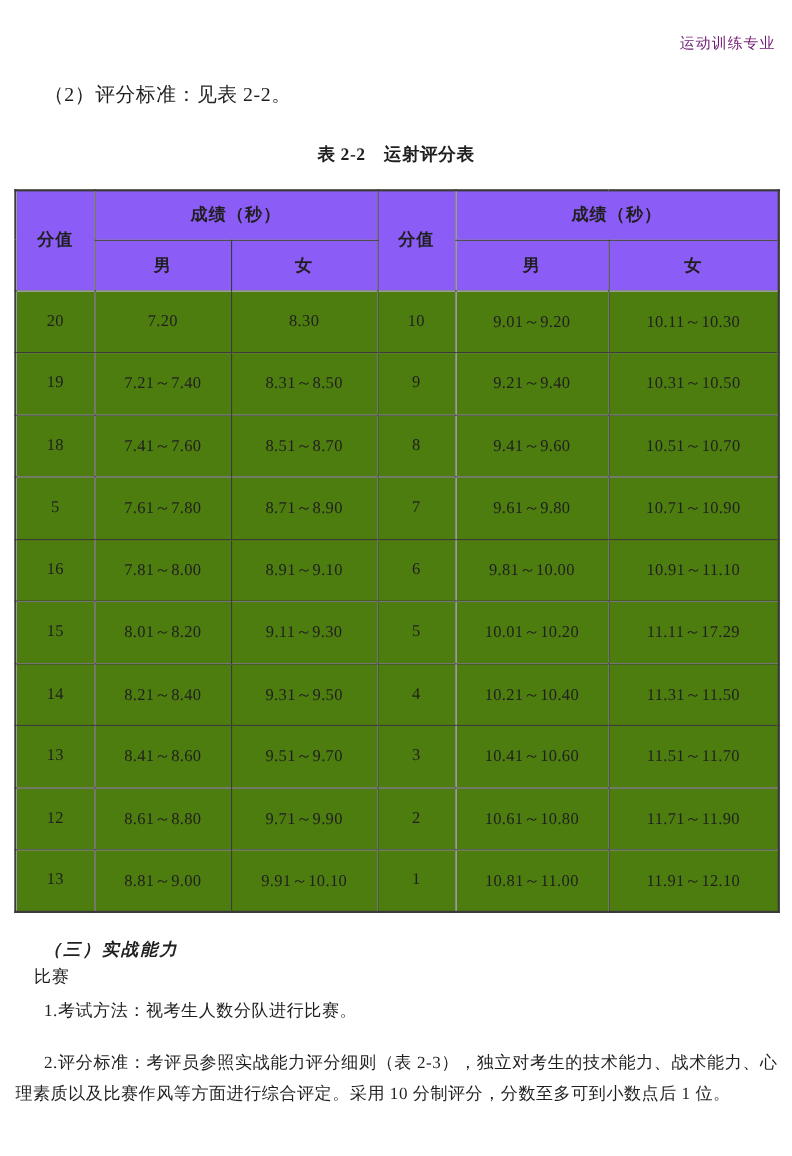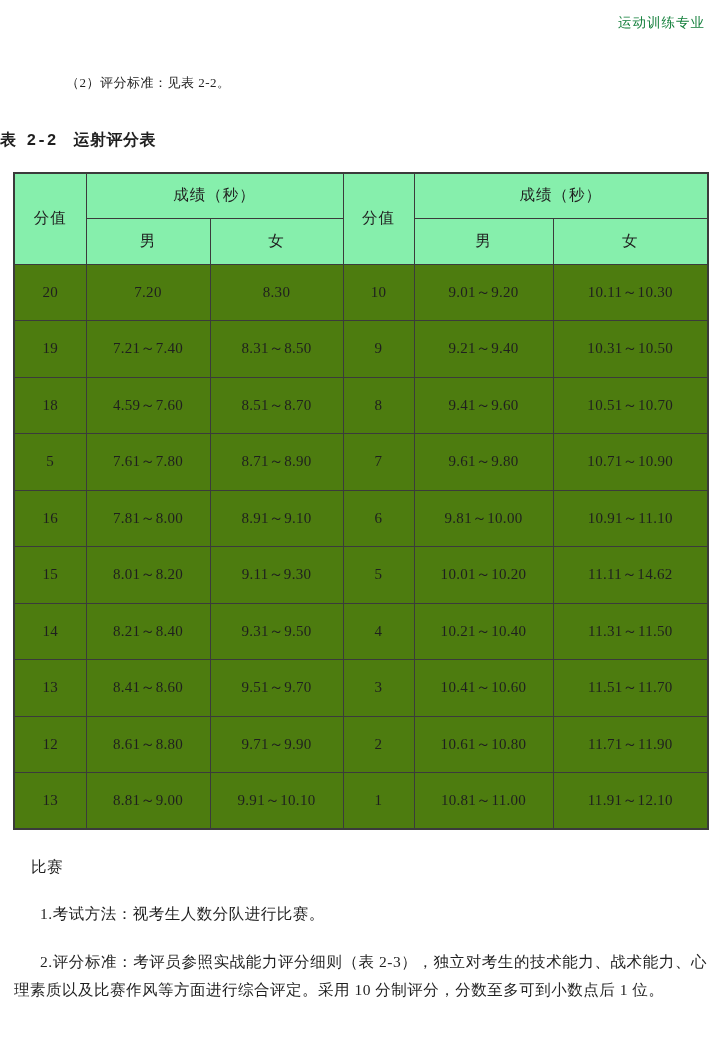--- a/index.html
+++ b/index.html
@@ -9,63 +9,61 @@
     width: 720px;
     height: 1051px;
     margin: 0 auto;
     background: #ffffff;
     overflow: hidden;
     font-family: "Liberation Serif", "DejaVu Serif", serif;
     color: #1f1f1f;
   }
   .header-right {
     position: absolute;
-    top: 14px;
+    top: 31px;
     right: 15px;
     font-size: 13.5px;
     letter-spacing: 1px;
-    color: #15803d;
+    color: #701a75;
   }
   .intro {
     position: absolute;
     top: 74px;
     left: 40px;
-    font-size: 13px;
-    letter-spacing: 0.5px;
-    margin-left: 26px;
+    font-size: 18px;
+    letter-spacing: 0.5px;
   }
   .table-title {
     position: absolute;
     top: 130px;
     left: 0;
     width: 100%;
-    text-align: left;
+    text-align: center;
     font-weight: bold;
     font-size: 16px;
     letter-spacing: 0.5px;
-    font-family: Liberation Mono, monospace;
   }
   table.score-table {
     position: absolute;
     top: 172px;
     left: 13px;
     width: 694px;
     border-collapse: collapse;
     table-layout: fixed;
     border: 2px solid #3b3b3b;
   }
   .score-table th, .score-table td {
     border: 1.5px solid #3b3b3b;
     text-align: center;
     vertical-align: middle;
     overflow: hidden;
   }
   .score-table thead th {
-    background: #86efac;
-    font-weight: normal;
+    background: #8b5cf6;
+    font-weight: bold;
     font-size: 15.5px;
     letter-spacing: 1px;
   }
   .score-table thead tr.h1 th { height: 45px; }
   .score-table thead tr.h2 th { height: 46px; }
   .score-table tbody td {
     height: 56.5px;
     font-size: 15px;
     background: #4d7c0f;
     letter-spacing: 0.3px;
@@ -81,21 +79,21 @@
     margin-left: 26px;
     font-weight: bold;
     font-style: italic;
     letter-spacing: 2px;
   }
   .footer .match {
     margin: 4px 0 0 17px;
     letter-spacing: 0.5px;
   }
   .footer .item1 {
-    margin: 26px 0 0 26px;
+    margin: 10px 0 0 26px;
     letter-spacing: 0.5px;
   }
   .footer .item2 {
     margin-top: 23px;
     text-indent: 26px;
     line-height: 28px;
     text-align: justify;
     letter-spacing: 0.5px;
   }
 </style>
@@ -145,21 +143,21 @@
         <tr>
           <td>19</td>
           <td>7.21～7.40</td>
           <td>8.31～8.50</td>
           <td>9</td>
           <td>9.21～9.40</td>
           <td>10.31～10.50</td>
         </tr>
         <tr>
           <td>18</td>
-          <td>4.59～7.60</td>
+          <td>7.41～7.60</td>
           <td>8.51～8.70</td>
           <td>8</td>
           <td>9.41～9.60</td>
           <td>10.51～10.70</td>
         </tr>
         <tr>
           <td>5</td>
           <td>7.61～7.80</td>
           <td>8.71～8.90</td>
           <td>7</td>
@@ -173,21 +171,21 @@
           <td>6</td>
           <td>9.81～10.00</td>
           <td>10.91～11.10</td>
         </tr>
         <tr>
           <td>15</td>
           <td>8.01～8.20</td>
           <td>9.11～9.30</td>
           <td>5</td>
           <td>10.01～10.20</td>
-          <td>11.11～14.62</td>
+          <td>11.11～17.29</td>
         </tr>
         <tr>
           <td>14</td>
           <td>8.21～8.40</td>
           <td>9.31～9.50</td>
           <td>4</td>
           <td>10.21～10.40</td>
           <td>11.31～11.50</td>
         </tr>
         <tr>
@@ -211,18 +209,19 @@
           <td>8.81～9.00</td>
           <td>9.91～10.10</td>
           <td>1</td>
           <td>10.81～11.00</td>
           <td>11.91～12.10</td>
         </tr>
       </tbody>
   </table>
 
   <div class="footer">
+    <p class="sec">（三）实战能力</p>
     <p class="match">比赛</p>
     <p class="item1">1.考试方法：视考生人数分队进行比赛。</p>
     <p class="item2">2.评分标准：考评员参照实战能力评分细则（表 2-3），独立对考生的技术能力、战术能力、心理素质以及比赛作风等方面进行综合评定。采用 10 分制评分，分数至多可到小数点后 1 位。</p>
   </div>
 
 </div>
 
 </body></html>

